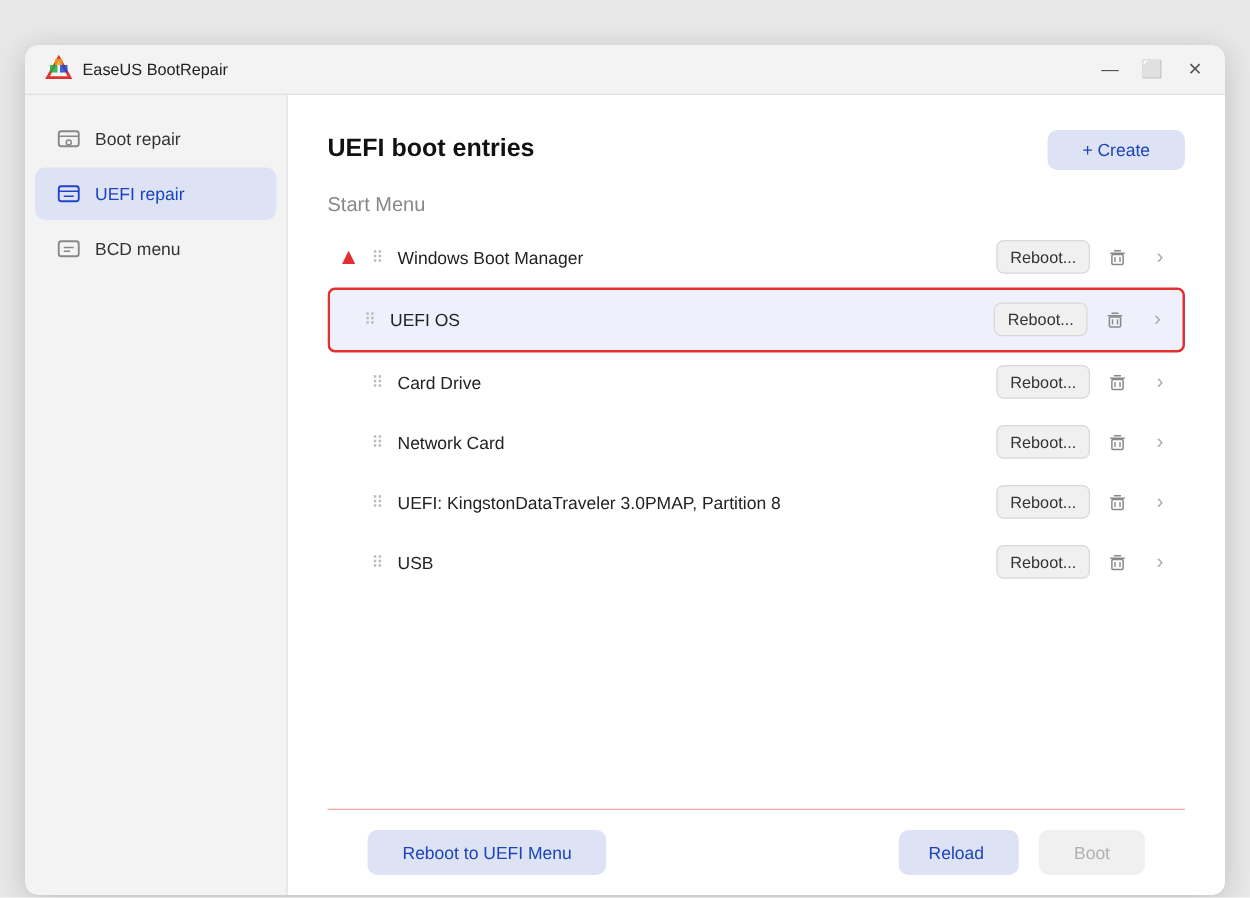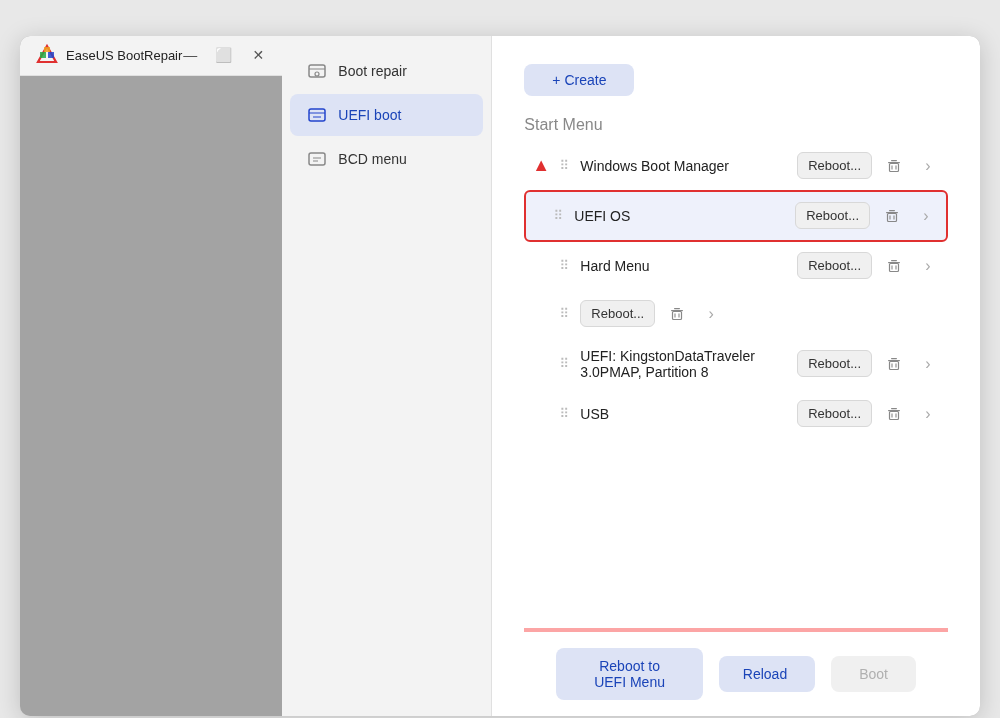--- a/index.html
+++ b/index.html
@@ -12,21 +12,21 @@
       align-items: center;
       justify-content: center;
     }
     .window {
       width: 960px;
       height: 680px;
       background: #a3a3a3;
       border-radius: 10px;
       box-shadow: 0 4px 24px rgba(0,0,0,0.18);
       display: flex;
-      flex-direction: row;
+      flex-direction: column;
       overflow: hidden;
       margin-top: 33px;
     }
     .titlebar {
       background: #f3f3f3;
       height: 40px;
       display: flex;
       align-items: center;
       padding: 0 16px;
       border-bottom: 1px solid #e0e0e0;
@@ -199,21 +199,21 @@
     }
     .up-arrow {
       color: #e03030;
       font-size: 18px;
       width: 16px;
       text-align: center;
       flex-shrink: 0;
     }
     .footer {
       background: #fff;
-      border-top: 4px solid #fca5a5;
+      border-top: 1px solid #fca5a5;
       padding: 16px 32px;
       display: flex;
       gap: 16px;
       align-items: center;
     }
     .footer-btn {
       padding: 10px 28px;
       border-radius: 8px;
       font-size: 14px;
       cursor: pointer;
@@ -272,38 +272,39 @@
       </div>
 
       <div class="sidebar-item active">
         <span class="sidebar-icon">
           <svg width="22" height="22" viewBox="0 0 22 22" fill="none" xmlns="http://www.w3.org/2000/svg">
             <rect x="3" y="5" width="16" height="12" rx="2" stroke="#2244cc" stroke-width="1.5" fill="#dde3f5"></rect>
             <line x1="3" y1="9" x2="19" y2="9" stroke="#2244cc" stroke-width="1.2"></line>
             <line x1="7" y1="13" x2="15" y2="13" stroke="#2244cc" stroke-width="1.2"></line>
           </svg>
         </span>
-        <span>UEFI boot</span>
+        <span>UEFI repair</span>
       </div>
 
       <div class="sidebar-item">
         <span class="sidebar-icon">
           <svg width="22" height="22" viewBox="0 0 22 22" fill="none" xmlns="http://www.w3.org/2000/svg">
             <rect x="3" y="5" width="16" height="12" rx="2" stroke="#888" stroke-width="1.5" fill="none"></rect>
             <line x1="7" y1="10" x2="15" y2="10" stroke="#888" stroke-width="1.2"></line>
             <line x1="7" y1="13" x2="12" y2="13" stroke="#888" stroke-width="1.2"></line>
           </svg>
         </span>
         <span>BCD menu</span>
       </div>
 
     </div>
 
     <div class="content-area">
       <div class="content-header">
+        <span class="content-title">UEFI boot entries</span>
         <button class="create-btn">+ Create</button>
       </div>
 
       <div class="section-label">Start Menu</div>
 
       <div class="entries-list">
 
         <div class="entry-row">
           <span class="up-arrow">▲</span>
           <span class="drag-handle">⠿</span>
@@ -333,37 +334,38 @@
               <line x1="6" y1="7.5" x2="6" y2="11.5" stroke="#888" stroke-width="1.1"></line>
               <line x1="10" y1="7.5" x2="10" y2="11.5" stroke="#888" stroke-width="1.1"></line>
             </svg>
           </button>
           <button class="chevron-btn">›</button>
         </div>
 
         <div class="entry-row">
           <span style="width:16px; flex-shrink:0;"></span>
           <span class="drag-handle">⠿</span>
-          <span class="entry-name">Hard Menu</span>
+          <span class="entry-name">Card Drive</span>
           <button class="reboot-btn">Reboot...</button>
           <button class="delete-btn">
             <svg width="16" height="16" viewBox="0 0 16 16" fill="none" xmlns="http://www.w3.org/2000/svg">
               <rect x="2" y="4" width="12" height="1.2" rx="0.6" fill="#888"></rect>
               <rect x="5" y="2" width="6" height="1.2" rx="0.6" fill="#888"></rect>
               <rect x="3.5" y="5.5" width="9" height="8" rx="1" stroke="#888" stroke-width="1.2" fill="none"></rect>
               <line x1="6" y1="7.5" x2="6" y2="11.5" stroke="#888" stroke-width="1.1"></line>
               <line x1="10" y1="7.5" x2="10" y2="11.5" stroke="#888" stroke-width="1.1"></line>
             </svg>
           </button>
           <button class="chevron-btn">›</button>
         </div>
 
         <div class="entry-row">
           <span style="width:16px; flex-shrink:0;"></span>
           <span class="drag-handle">⠿</span>
+          <span class="entry-name">Network Card</span>
           <button class="reboot-btn">Reboot...</button>
           <button class="delete-btn">
             <svg width="16" height="16" viewBox="0 0 16 16" fill="none" xmlns="http://www.w3.org/2000/svg">
               <rect x="2" y="4" width="12" height="1.2" rx="0.6" fill="#888"></rect>
               <rect x="5" y="2" width="6" height="1.2" rx="0.6" fill="#888"></rect>
               <rect x="3.5" y="5.5" width="9" height="8" rx="1" stroke="#888" stroke-width="1.2" fill="none"></rect>
               <line x1="6" y1="7.5" x2="6" y2="11.5" stroke="#888" stroke-width="1.1"></line>
               <line x1="10" y1="7.5" x2="10" y2="11.5" stroke="#888" stroke-width="1.1"></line>
             </svg>
           </button>

